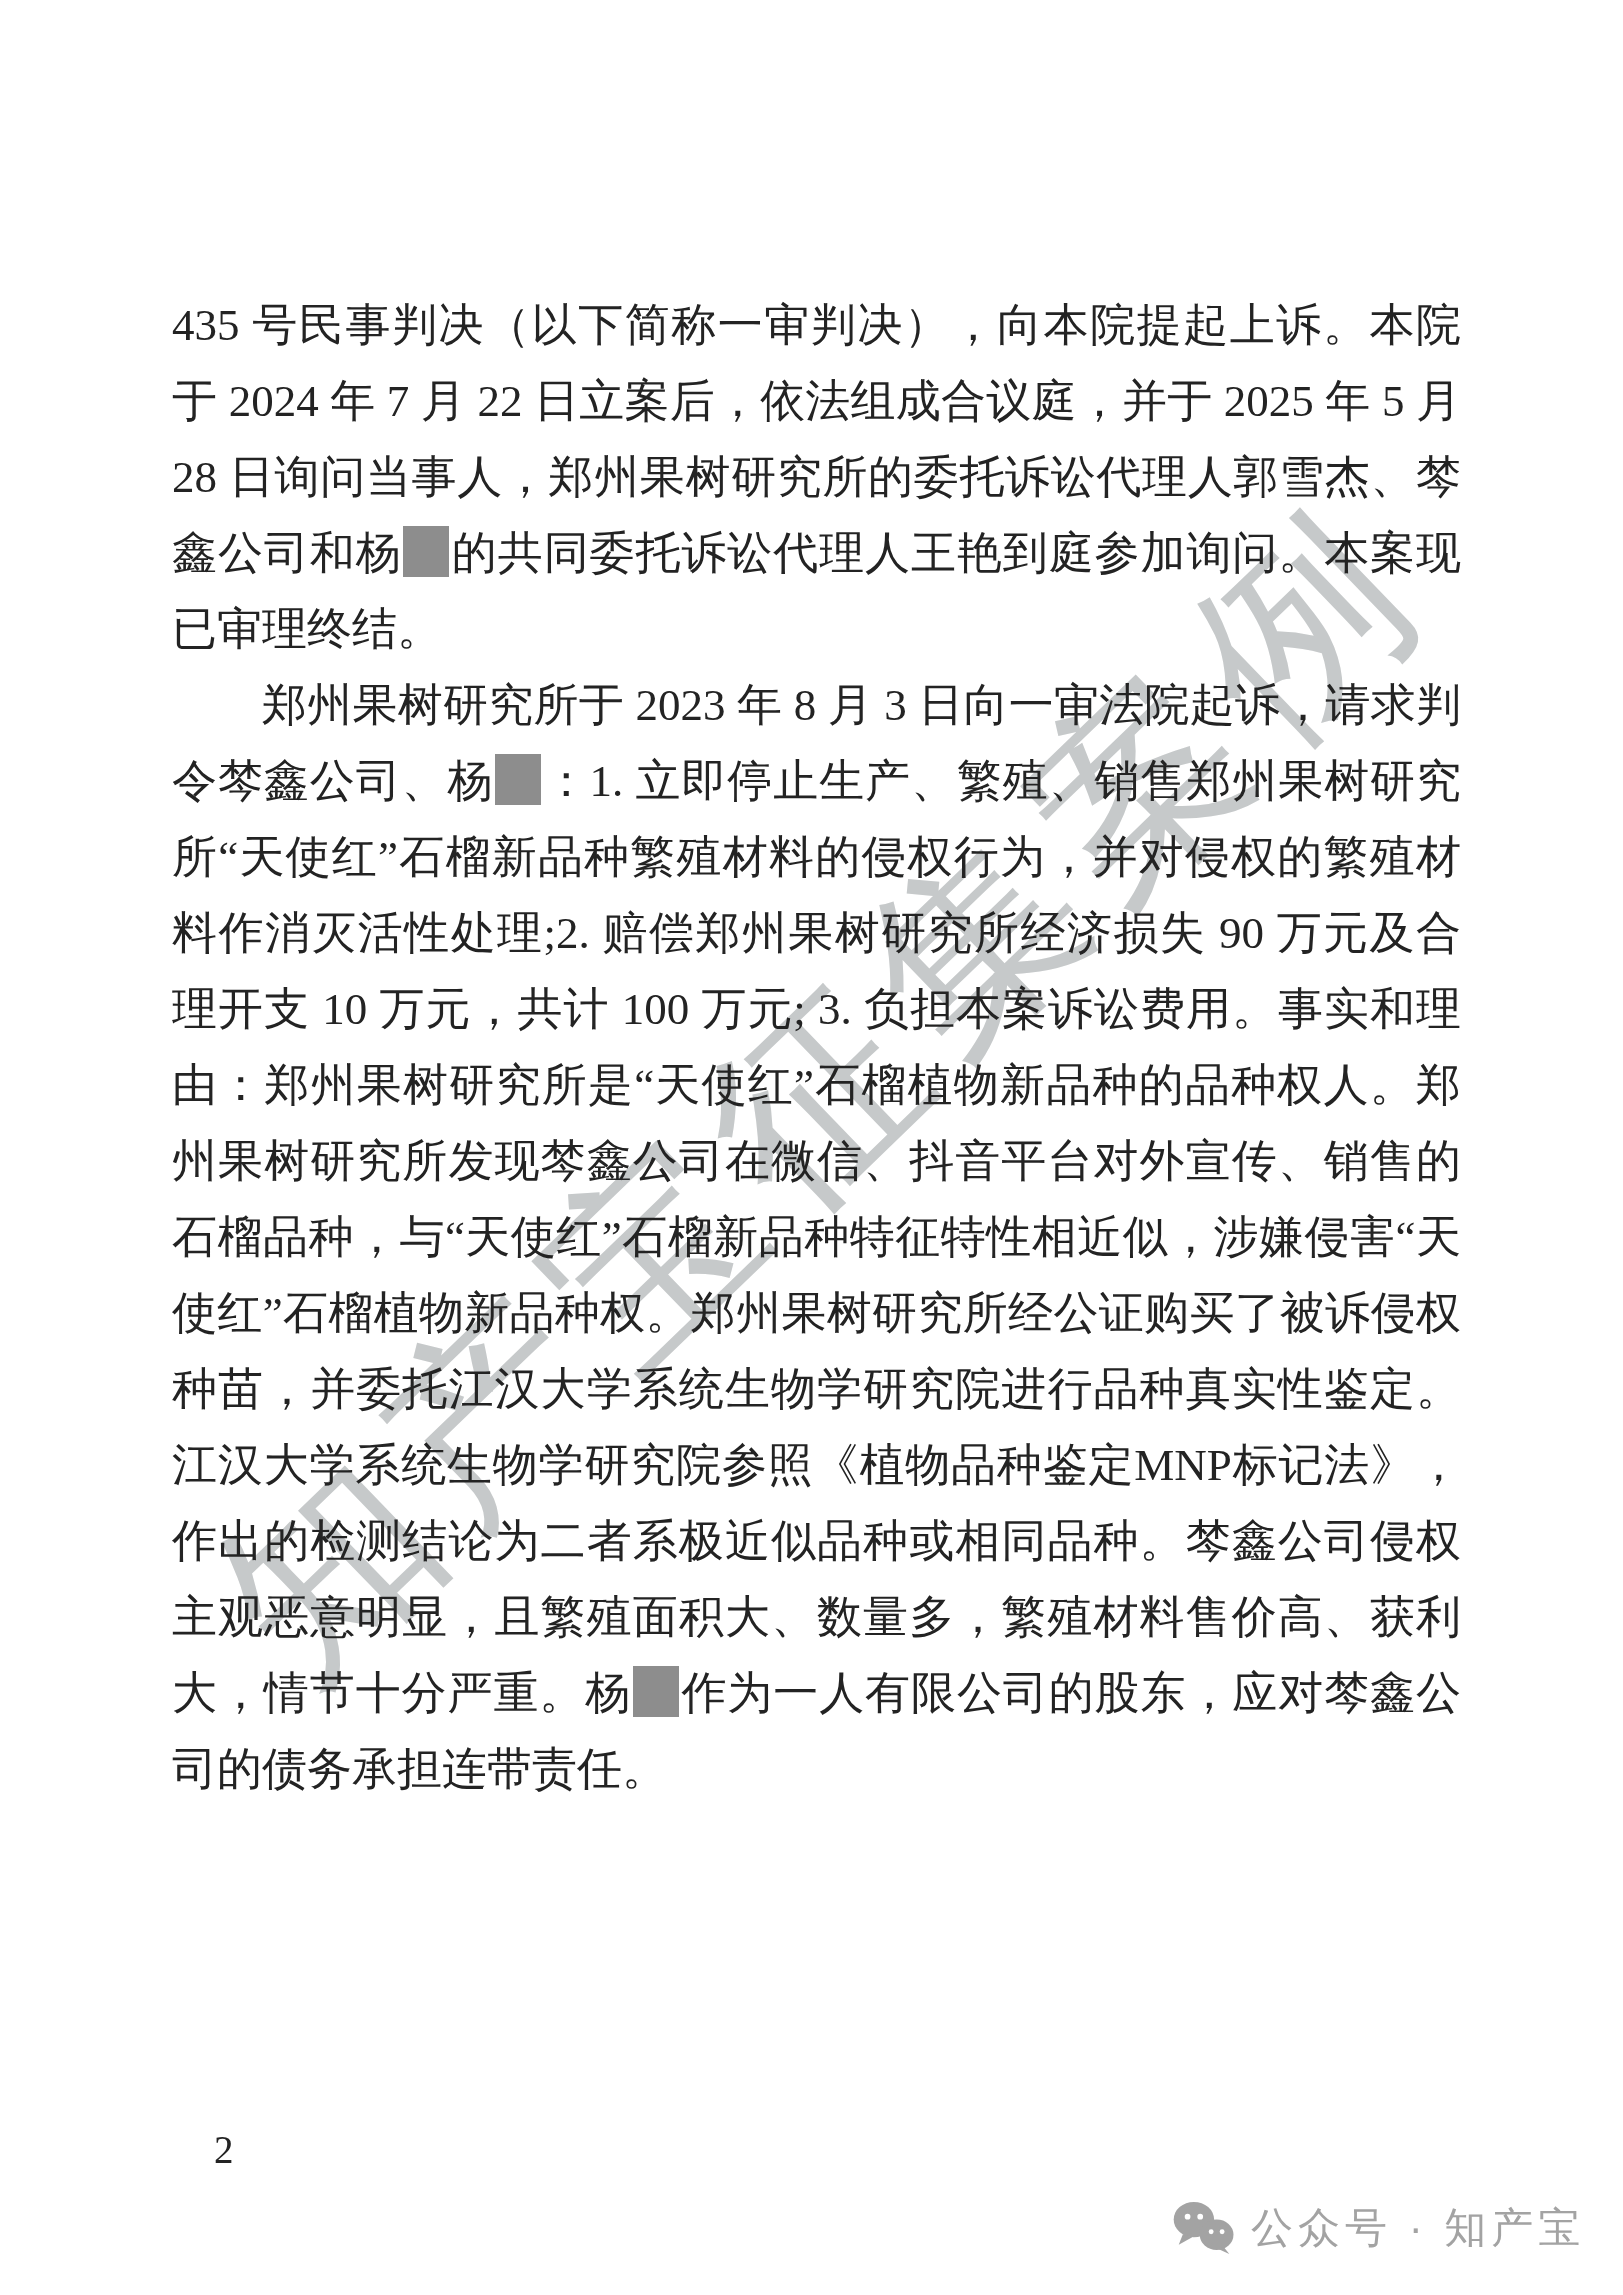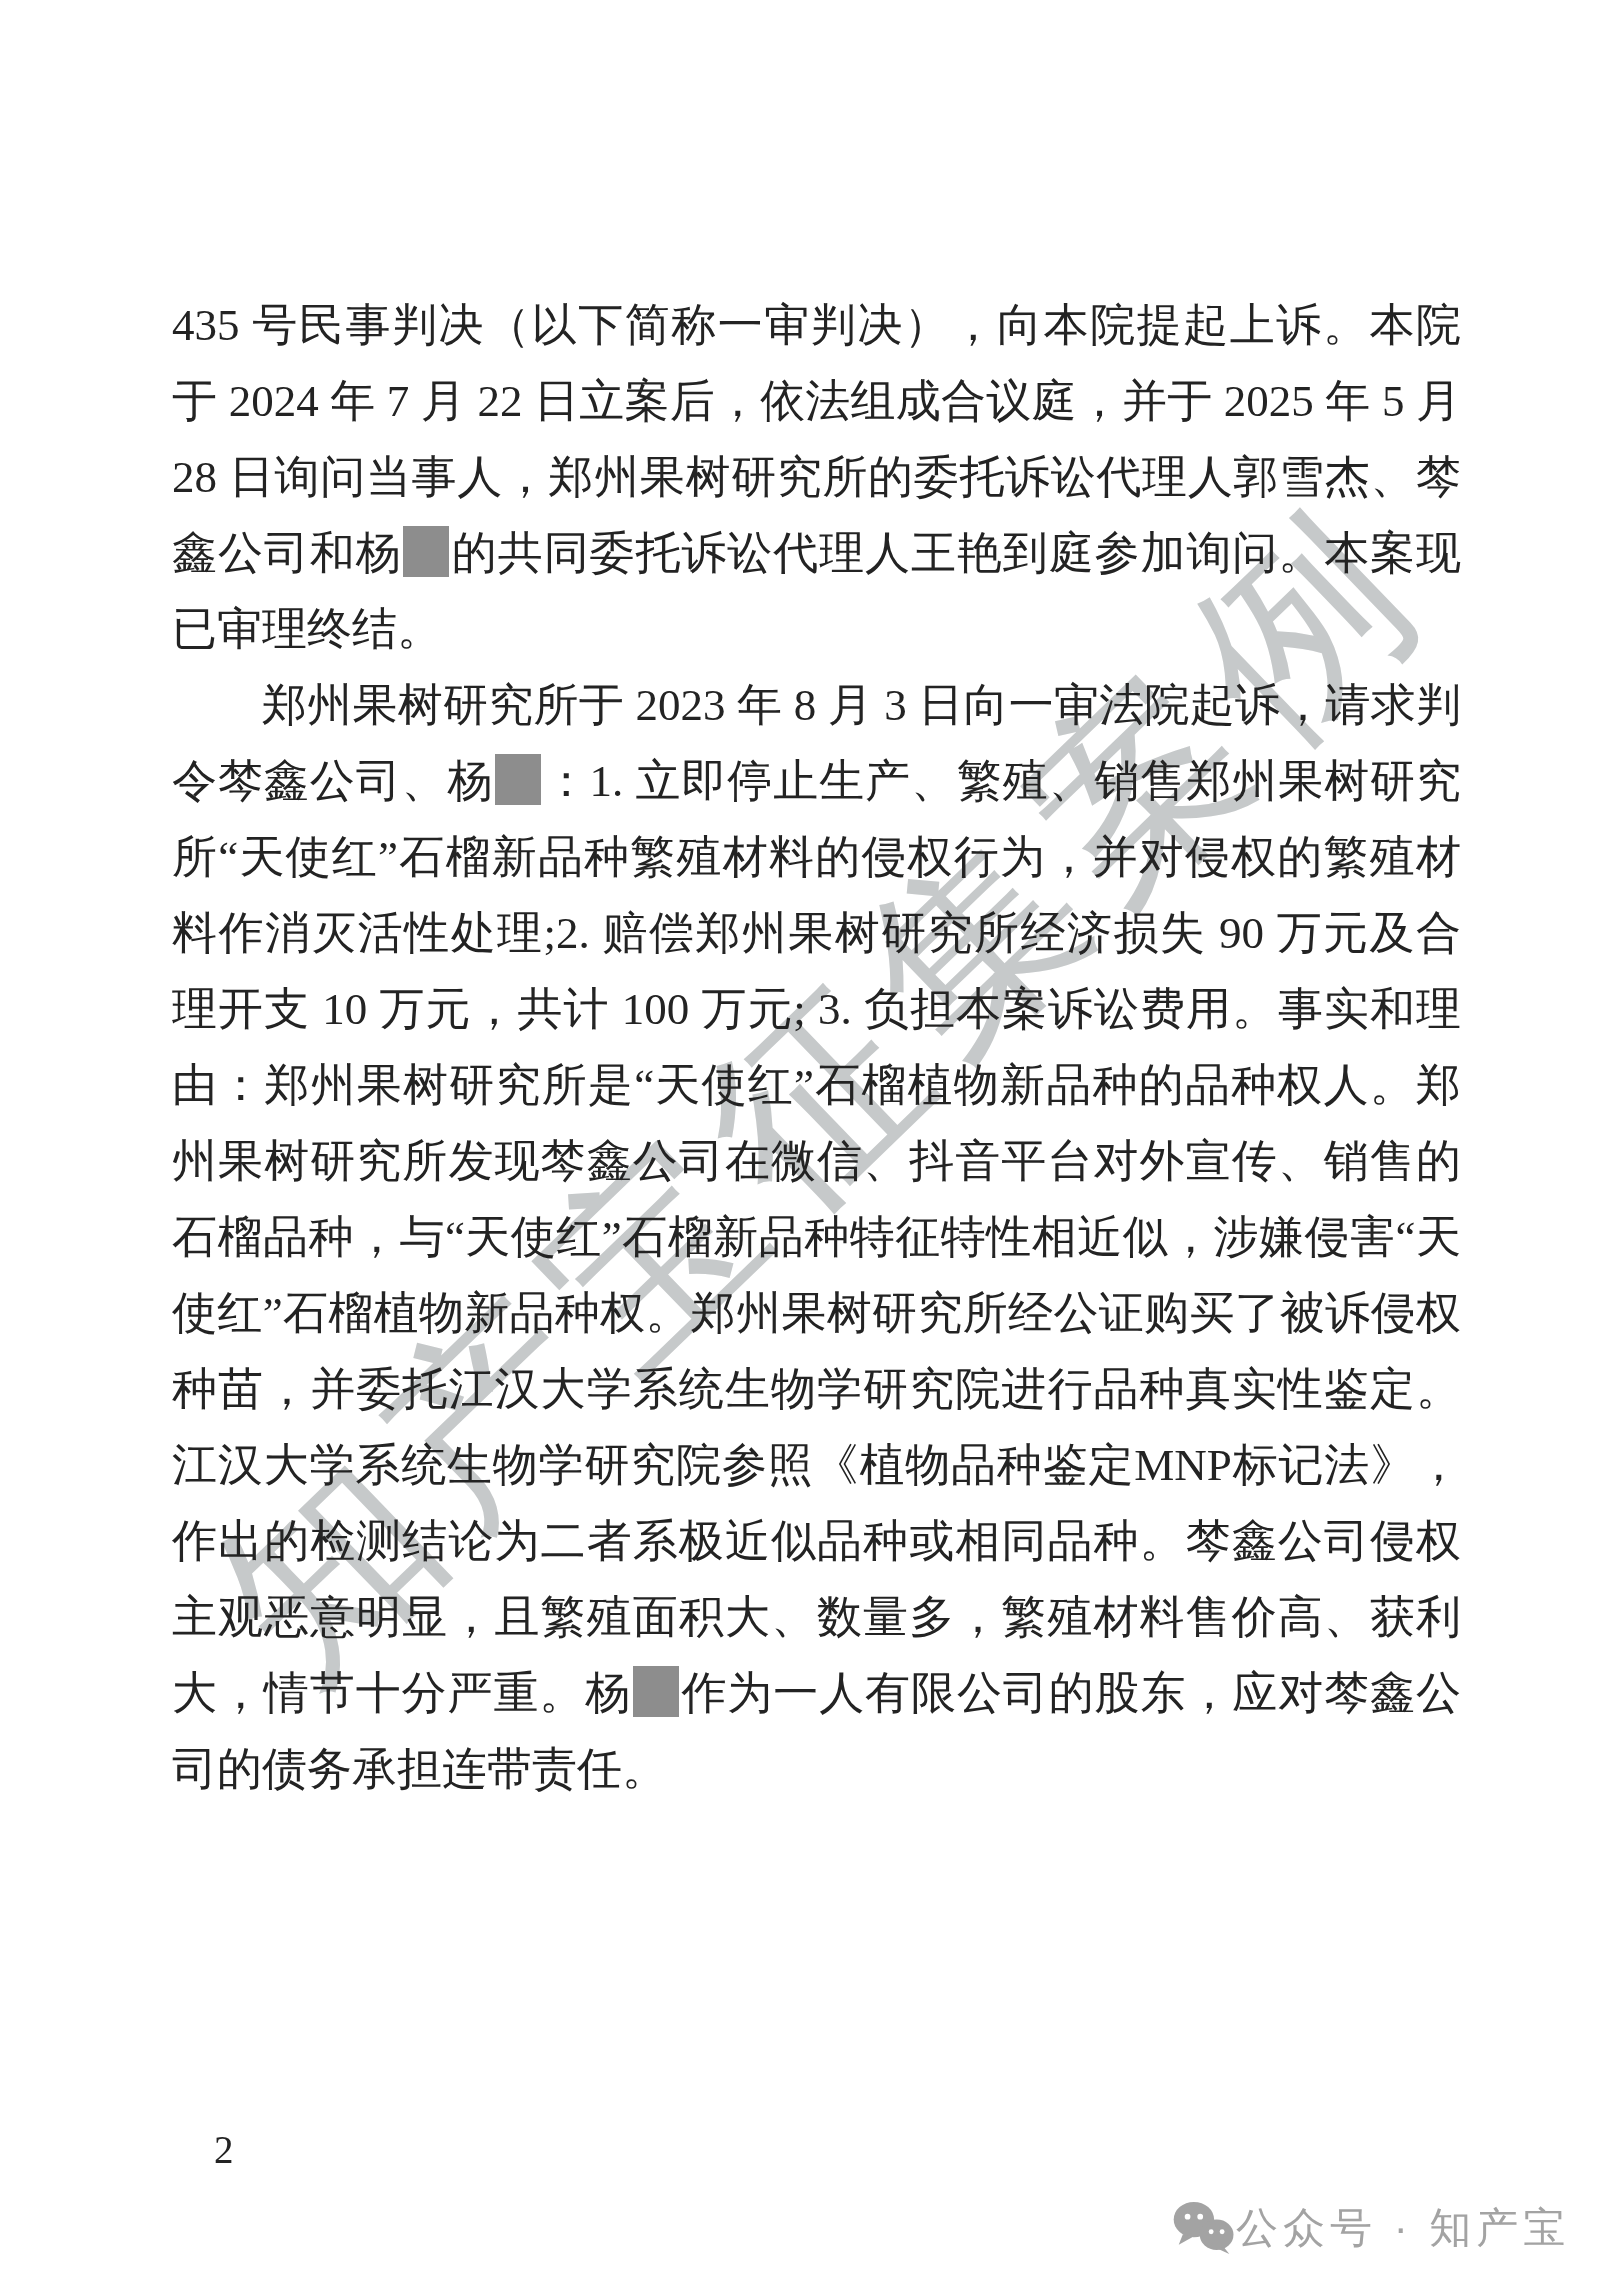--- a/index.html
+++ b/index.html
@@ -54,20 +54,21 @@
     font-size: 39px;
     line-height: 39px;
     color: var(--text-color, #232323);
     z-index: 1;
   }
   .footer {
     position: absolute;
     left: 1172px; top: 2200px;
     display: flex;
     align-items: center;
+    gap: 15px;
     z-index: 1;
   }
   .footer .wechat-icon { width: 64px; height: 56px; display: block; }
   .footer .footer-label {
     font-family: "Liberation Sans", "DejaVu Sans", sans-serif;
     font-size: 42px;
     line-height: 56px;
     letter-spacing: 5px;
     color: var(--footer-color, #a3a3a3);
     white-space: nowrap;

